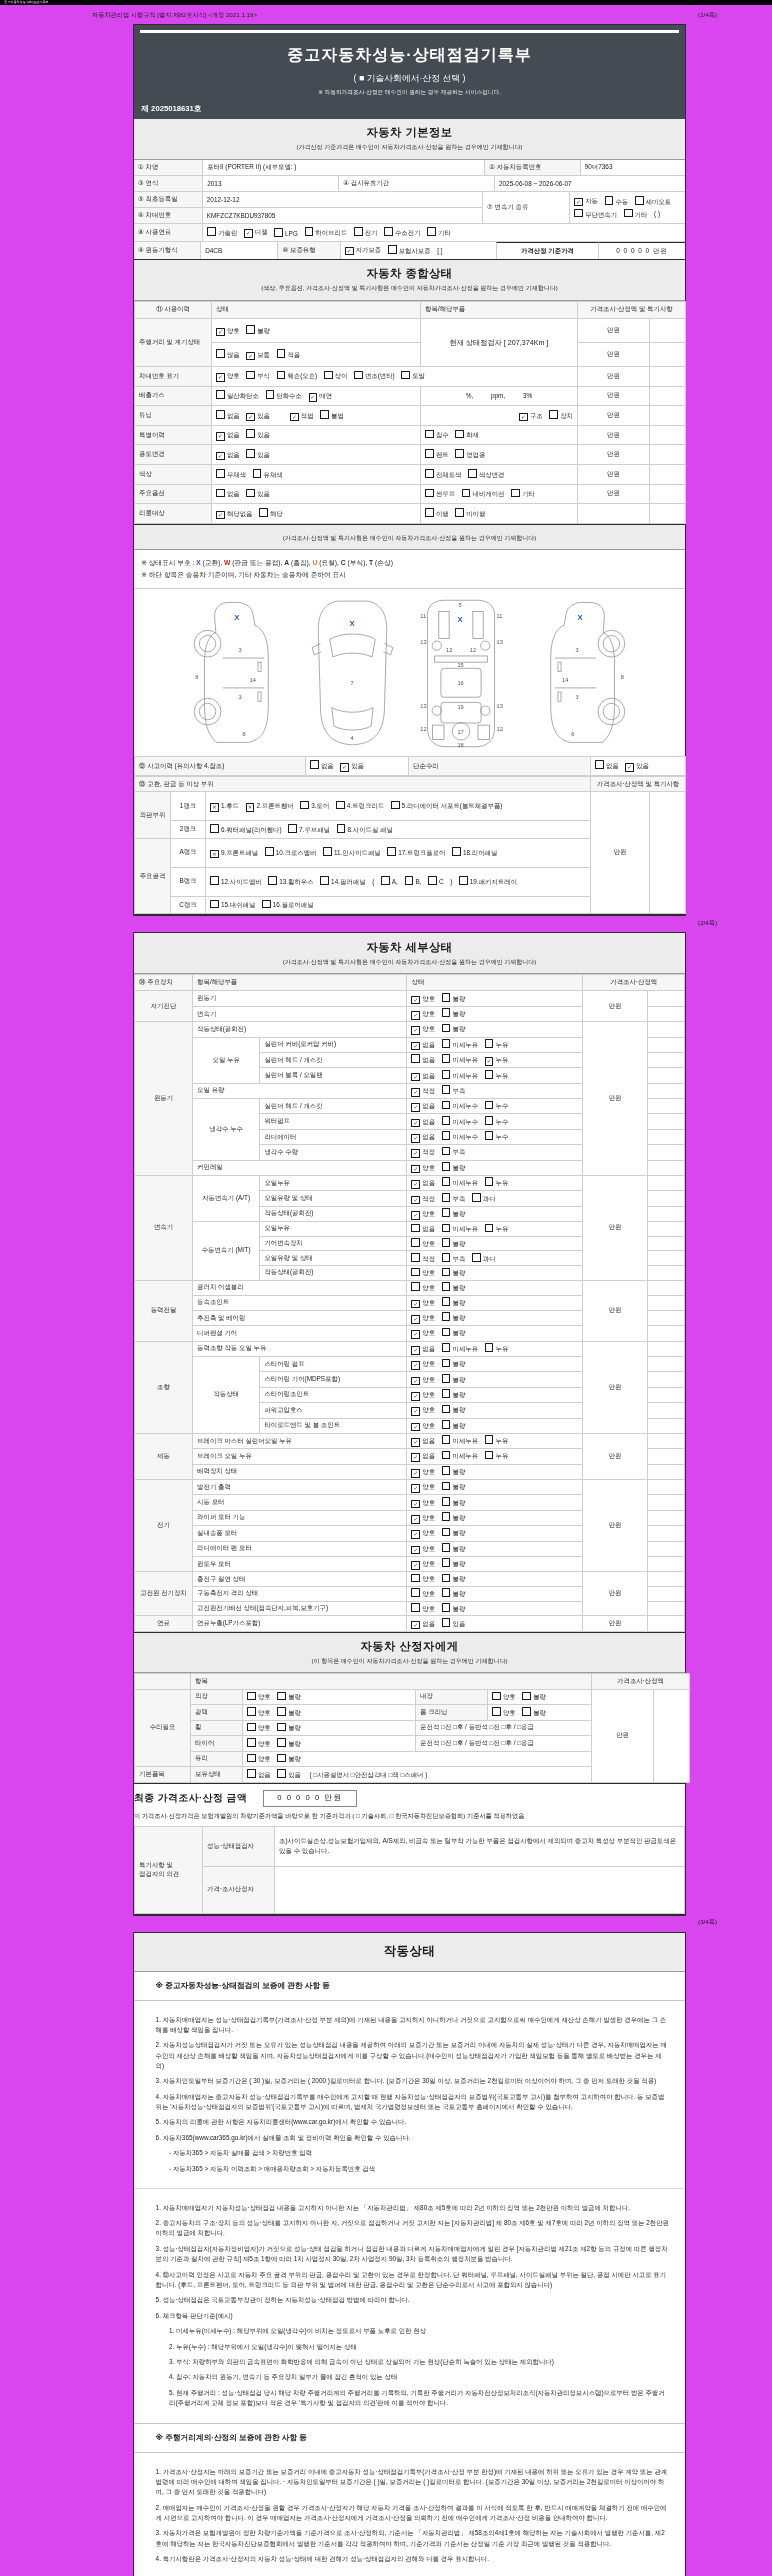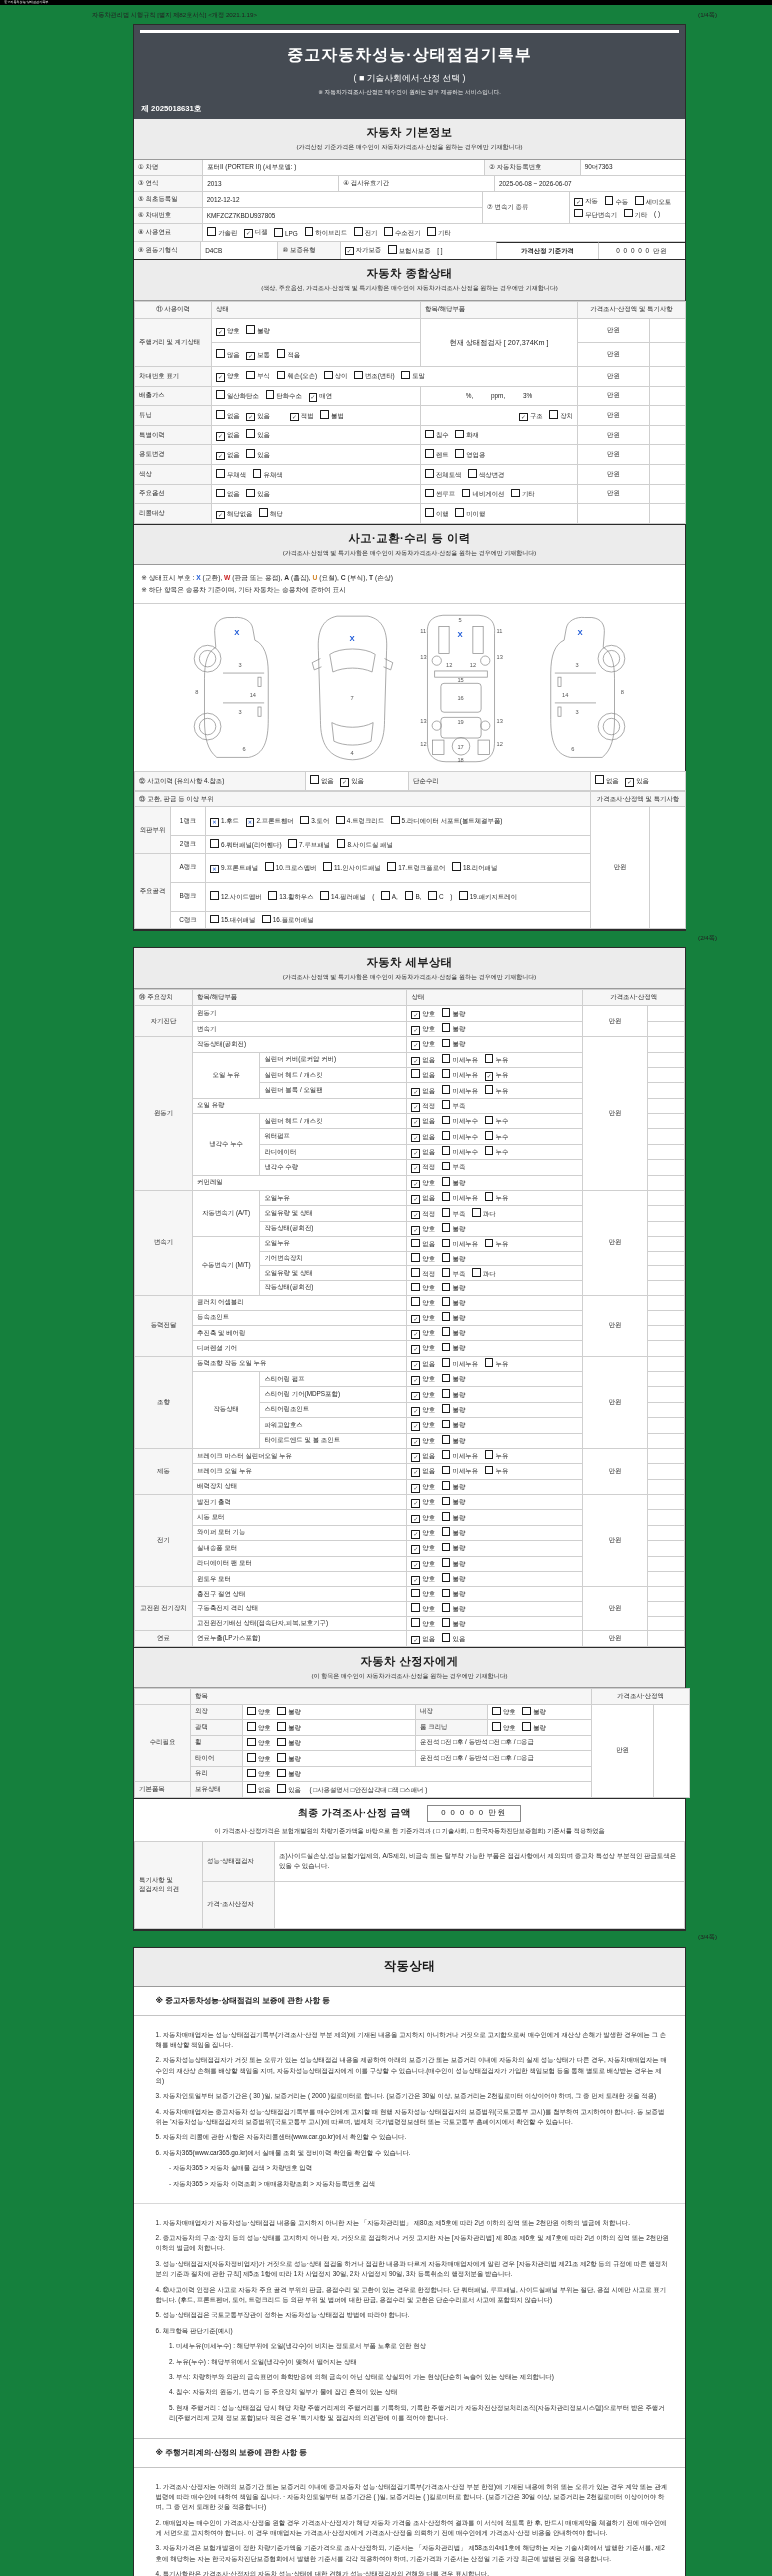--- a/index.html
+++ b/index.html
@@ -1,17 +1,17 @@
 <!DOCTYPE html>
 <html style="font-size:8.2px"><head>
 <meta charset="utf-8">
 <style>
   html,body{margin:0;padding:0;background:#fff;}
   body{width:773px;font-family:"Liberation Sans","DejaVu Sans",sans-serif;color:#1a1a1a;}
-  .doc{position:relative;width:773px;height:2576px;overflow:hidden;background:#15803d;}
+  .doc{position:relative;width:773px;height:2576px;overflow:hidden;background:#d946ef;}
   .print-bar{height:4.6px;background:#000;color:#fff;font-size:3.1px;line-height:4.6px;padding-left:4.1px;overflow:hidden;}
   .meta-line{display:flex;justify-content:space-between;margin:6.2px 56px 4.1px 92px;font-size:6.2px;color:#222;}
   .sheet{width:553px;margin-left:133px;}
   .box{border:1px solid #2b2b2b;border-bottom:2.6px solid #2b2b2b;background:#fff;}
   .pgmark{width:584px;text-align:right;font-size:6.2px;color:#222;margin:2.6px 0 4.6px;}
   
   .dark-head{background:#454b53;color:#fff;padding:4.1px 5.2px 0;}
   .dark-head .inner-line{height:3.1px;background:#fff;margin:1px 1px 12.4px;}
   .main-title{text-align:center;font-size:16px;font-weight:bold;letter-spacing:1px;}
   .sub-title{text-align:center;font-size:8.8px;margin-top:6.2px;}
@@ -244,21 +244,20 @@
                 <td class=""><span class="opt"><span class="cb">✓</span><span>해당없음</span></span><span class="opt"><span class="cb"></span><span>해당</span></span></td>
                 <td class=""><span class="opt"><span class="cb"></span><span>이행</span></span><span class="opt"><span class="cb"></span><span>미이행</span></span></td>
                 <td class=""></td>
                 <td class=""></td>
               </tr>
             </tbody>
           </table>
         </div>
 
       <div class="sec-head" style="border-top:1px solid #2b2b2b;">
-        <div class="sec-title">사고·교환·수리 등 이력</div>
         <div class="sec-note">(가격조사·산정액 및 특기사항은 매수인이 자동차가격조사·산정을 원하는 경우에만 기재합니다)</div>
       </div>
       <div class="legend">
           <div class="ln">※ 상태표시 부호 : <b style="color:#1f5bd8">X</b> <span>(교환)</span>, <b style="color:#cc2222">W</b> <span>(판금 또는 용접)</span>, <b style="color:#333333">A</b> <span>(흠집)</span>, <b style="color:#d08020">U</b> <span>(요철)</span>, <b style="color:#333333">C</b> <span>(부식)</span>, <b style="color:#333333">T</b> <span>(손상)</span></div>
           <div class="ln">※ 하단 항목은 승용차 기준이며, 기타 자동차는 승용차에 준하여 표시</div>
         </div>
 
       <div class="diagrams">
 
         <svg class="dg" width="108" height="155" viewBox="0 0 210 300">
@@ -738,21 +737,21 @@
               </tr>
               <tr style="height:15.5px">
                 <td class="lbl">기본품목</td>
                 <td class="lbl">보유상태</td>
                 <td class="" colspan="3"><span class="opt"><span class="cb"></span><span>없음</span></span><span class="opt"><span class="cb"></span><span>있음</span></span> <span>( □사용설명서 □안전삼각대 □잭 □스패너 )</span></td>
               </tr>
             </tbody>
           </table>
         </div>
 
-      <div style="border-top:1.5px solid #2b2b2b;padding:6.2px 0 5.2px;text-align:center;">
+      <div style="border-top:1.5px solid #2b2b2b;padding:6.2px 0 5.2px;text-align:left;">
         <span style="font-size:9.8px;font-weight:bold;letter-spacing:0.5px;">최종 가격조사·산정 금액</span>
         <span style="display:inline-block;border:0.5px solid #888;padding:2.6px 13.4px;margin-left:13.4px;font-size:7.7px;letter-spacing:1.5px;">0  0  0  0  0 만원</span>
         <div style="font-size:6.2px;margin-top:4.6px;">이 가격조사·산정가격은 보험개발원의 차량기준가액을 바탕으로 한 기준가격과 ( □ 기술사회, □ 한국자동차진단보증협회) 기준서를 적용하였음</div>
       </div>
 
       <div>
           <table style="border-top:1px solid #2b2b2b">
             <colgroup>
               <col style="width:68px">
               <col style="width:72px">

